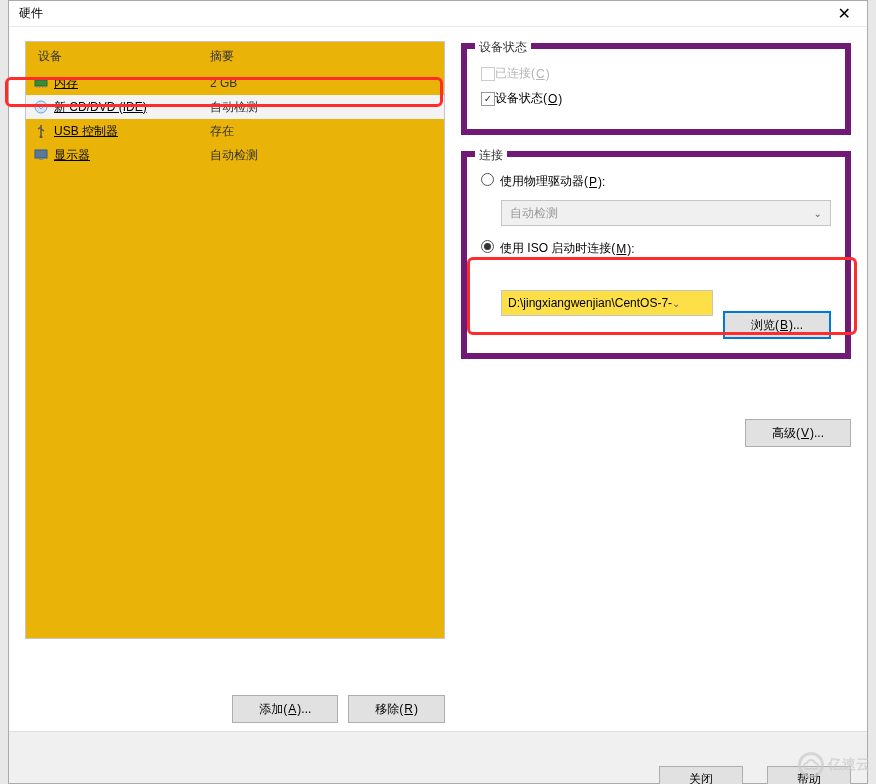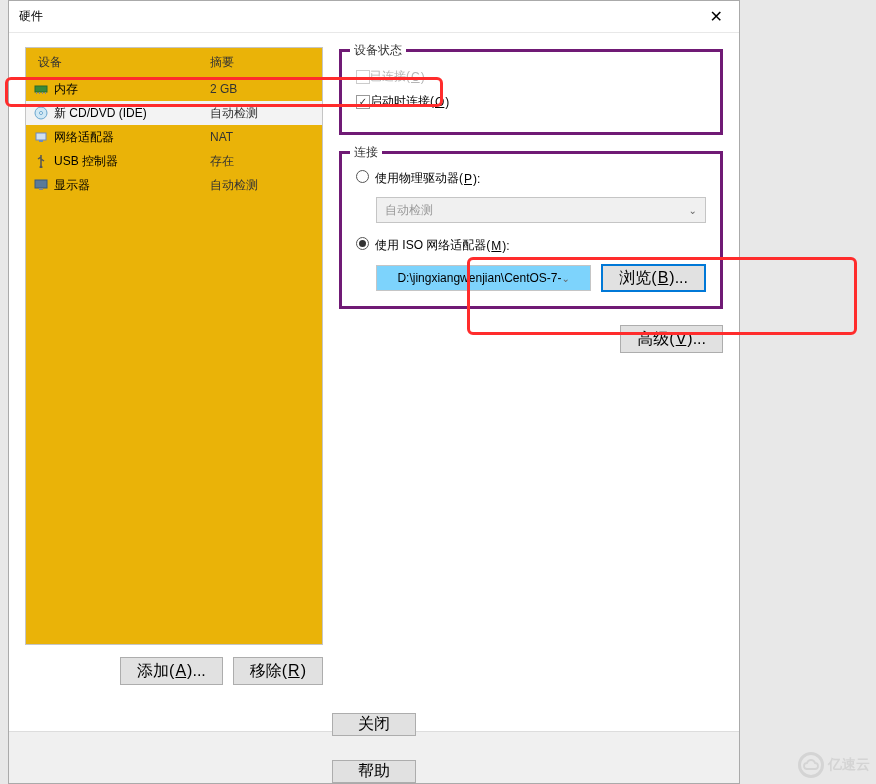--- a/index.html
+++ b/index.html
@@ -7,21 +7,21 @@
       font-family: "Microsoft YaHei", "Segoe UI", sans-serif;
       font-size: 12px;
       background: #e8e8e8;
       width: 876px;
       height: 784px;
       position: relative;
       overflow: hidden;
     }
     .window-frame {
       background: #fff;
-      width: 732px;
+      width: 860px;
       height: 784px;
       margin-left: 8px;
       border: 1px solid #aaa;
       position: relative;
       display: flex;
       flex-direction: column;
     }
     .window-titlebar {
       height: 32px;
       display: flex;
@@ -61,21 +61,21 @@
       padding-left: 8px;
     }
     .device-icon {
       width: 14px; height: 14px;
       margin-right: 6px;
       display: inline-flex;
       align-items: center;
       justify-content: center;
       flex-shrink: 0;
     }
-    .device-name { width: 156px; }
+    .device-name { width: 156px; text-decoration: underline; }
     .device-summary { color: #333; }
     .highlight-box {
       position: absolute;
       border: 3px solid #ff2c2c;
       border-radius: 6px;
       left: -4px;
       top: 76px;
       width: 438px;
       height: 30px;
       pointer-events: none;
@@ -97,34 +97,35 @@
       justify-content: flex-end;
       gap: 10px;
       margin-top: 12px;
       padding-right: 0;
     }
     .win-button {
       min-width: 84px;
       height: 28px;
       background: #e1e1e1;
       border: 1px solid #adadad;
-      font-size: 16px;
-      padding: 0 16px;
+      font-size: 12px;
+      padding: 0 26px;
       display: inline-flex;
       align-items: center;
       justify-content: center;
       cursor: default;
+      margin-top: 44px;
     }
     .win-button.focused {
       border: 2px solid #0078d7;
       background: #e1e1e1;
     }
     .right-pane { flex: 1; padding-top: 2px; }
     .fieldset {
-      border: 3px solid #701a75;
+      border: 6px solid #701a75;
       margin-bottom: 16px;
       padding: 16px 14px 14px 14px;
       position: relative;
     }
     .fieldset-legend {
       position: absolute;
       top: -10px;
       left: 8px;
       background: #fff;
       padding: 0 4px;
@@ -172,37 +173,36 @@
       margin-bottom: 14px;
     }
     .dropdown.disabled { color: #9a9a9a; background: #f0f0f0; }
     .iso-row { display: flex; align-items: center; gap: 10px; margin-left: 20px; }
     .iso-input {
       flex: 1;
       height: 26px;
       border: 1px solid #c5c5c5;
       display: flex;
       align-items: center;
-      justify-content: center;
+      justify-content: flex-start;
       padding: 0 6px;
-      background: #7dd3fc;
+      background: #fde047;
       font-size: 12px;
       min-width: 200px;
     }
     .advanced-row { display: flex; justify-content: flex-end; margin-top: 16px; }
     .window-footer {
       border-top: 1px solid #ddd;
       height: 52px;
       display: flex;
       justify-content: flex-end;
       align-items: center;
       gap: 24px;
       padding: 0 16px;
       background: #f0f0f0;
-      flex-direction: column;
     }
     .watermark {
       position: absolute;
       right: 6px;
       bottom: 6px;
       display: flex;
       align-items: center;
       gap: 4px;
       color: #ccc;
       font-size: 14px;
@@ -267,30 +267,20 @@
           <span class="device-icon">
             <svg width="14" height="14" viewBox="0 0 14 14">
                 <circle cx="7" cy="7" r="6" fill="#d0e8f5" stroke="#6aa6ce"></circle>
                 <circle cx="7" cy="7" r="1.5" fill="#fff" stroke="#6aa6ce"></circle>
               </svg>
           </span>
           <span class="device-name">新 CD/DVD (IDE)</span>
           <span class="device-summary">自动检测</span>
         </div>
 
-        <div class="device-row">
-          <span class="device-icon">
-            <svg width="14" height="14" viewBox="0 0 14 14">
-                <rect x="2" y="3" width="10" height="7" fill="#d0e0f0" stroke="#6a8ac0"></rect>
-                <rect x="5" y="10" width="4" height="2" fill="#6a8ac0"></rect>
-              </svg>
-          </span>
-          <span class="device-name">网络适配器</span>
-          <span class="device-summary">NAT</span>
-        </div>
 
         <div class="device-row">
           <span class="device-icon">
             <svg width="14" height="14" viewBox="0 0 14 14">
                 <path d="M7 1 L7 12 M7 3 L4 5 M7 5 L10 7" stroke="#555" stroke-width="1.5" fill="none"></path>
                 <circle cx="7" cy="13" r="1.5" fill="#555"></circle>
               </svg>
           </span>
           <span class="device-name">USB 控制器</span>
           <span class="device-summary">存在</span>
@@ -334,21 +324,21 @@
           <span class="checkbox-box disabled"></span>
           <span class="label-disabled label-under">
               <span>已连接(</span>
               <u>C</u>
               <span>)</span>
             </span>
         </div>
         <div class="checkbox-row">
           <span class="checkbox-box">✓</span>
           <span class="label-under">
-              <span>启动时连接(</span>
+              <span>设备状态(</span>
               <u>O</u>
               <span>)</span>
             </span>
         </div>
       </div>
 
       <div class="fieldset">
         <div class="fieldset-legend">连接</div>
 
         <div class="radio-row">
@@ -360,21 +350,21 @@
             </span>
         </div>
         <div class="dropdown disabled">
           <span>自动检测</span>
           <span class="chevron">⌄</span>
         </div>
 
         <div class="radio-row">
           <span class="radio-outer selected"></span>
           <span class="label-under">
-              <span>使用 ISO 网络适配器(</span>
+              <span>使用 ISO 启动时连接(</span>
               <u>M</u>
               <span>):</span>
             </span>
         </div>
         <div class="iso-row">
           <div class="iso-input">
             <span>D:\jingxiangwenjian\CentOS-7-</span>
             <span class="chevron">⌄</span>
           </div>
           <div class="win-button focused">

